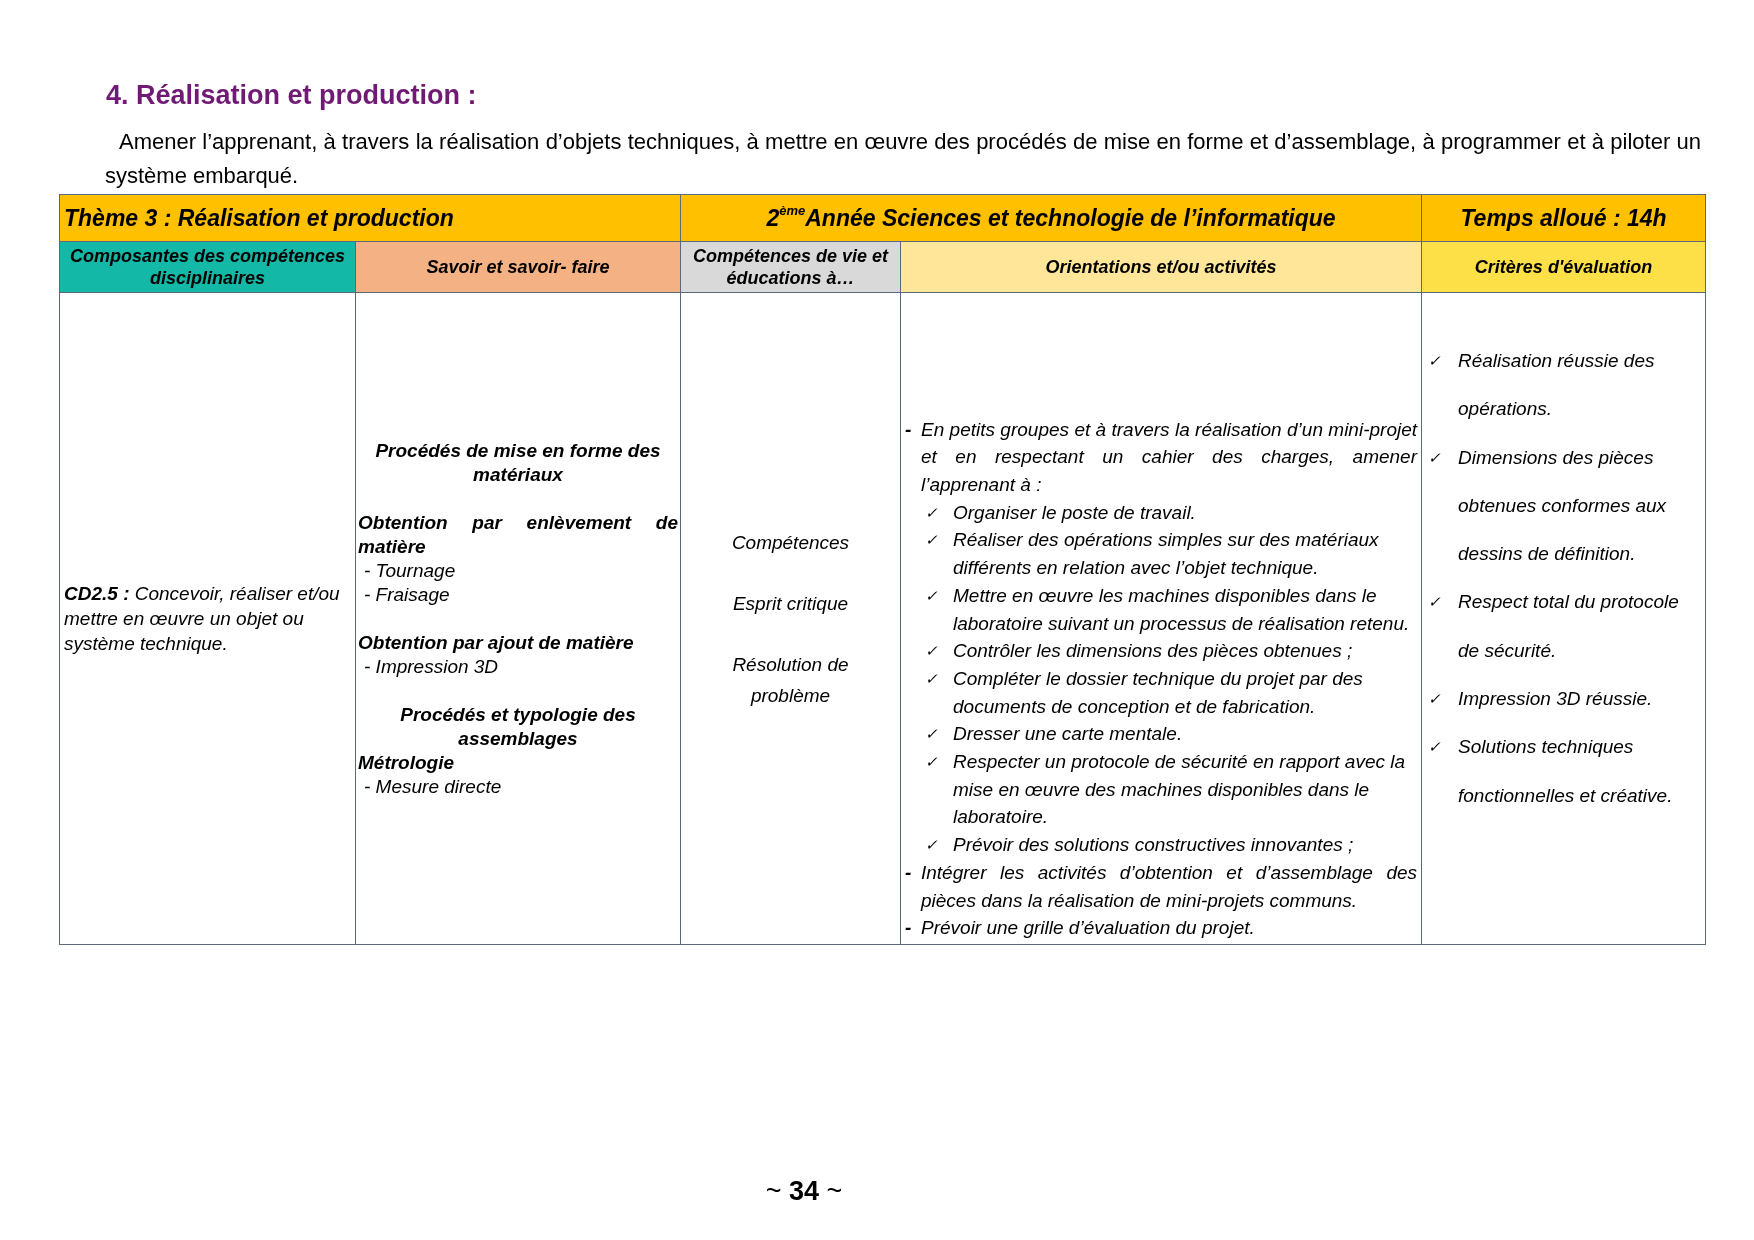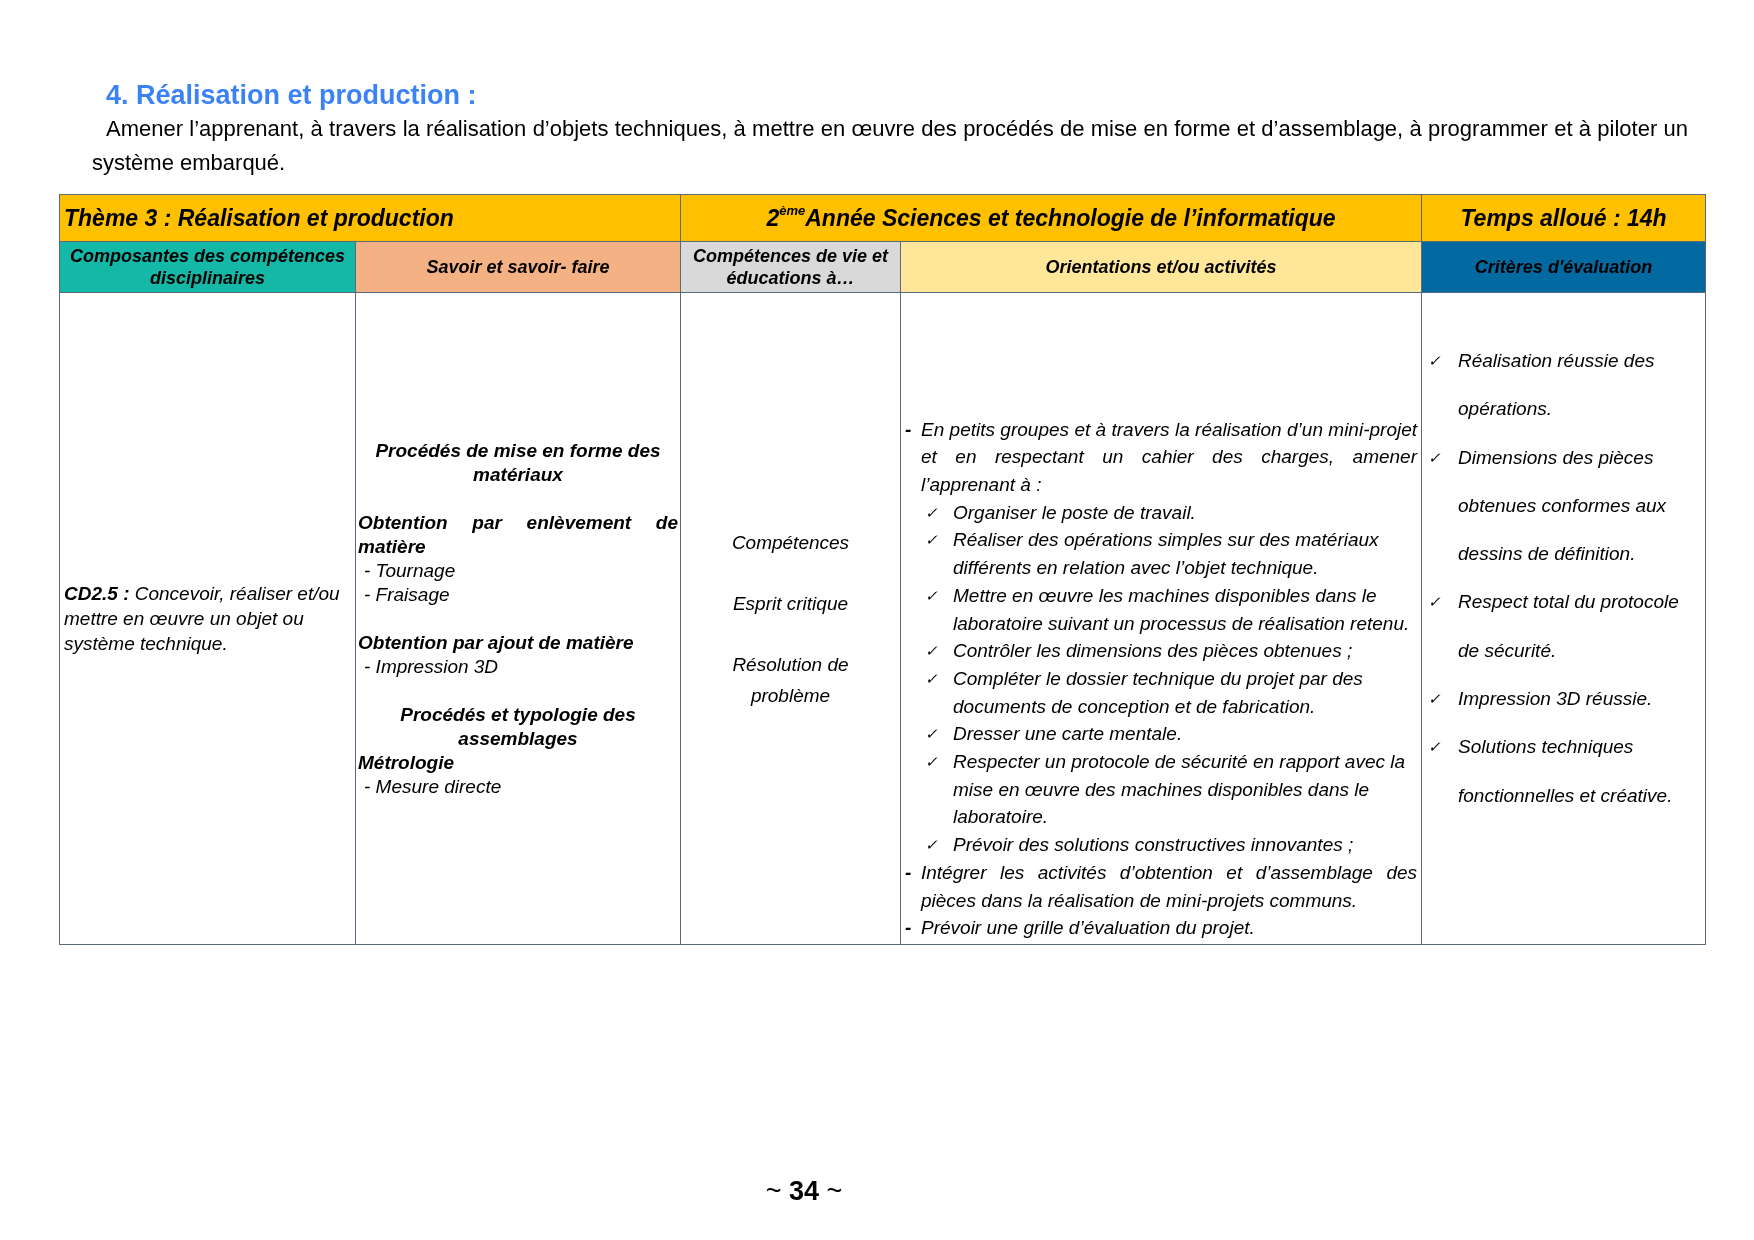--- a/index.html
+++ b/index.html
@@ -2,41 +2,41 @@
 <html><head>
 <meta charset="utf-8">
 <style>
   html, body { margin: 0; padding: 0; background: #ffffff; }
   body {
     width: 1754px; height: 1240px; position: relative; overflow: hidden;
     font-family: "Liberation Sans", sans-serif; color: #000;
   }
   .section-title {
     position: absolute; left: 106px; top: 80px;
-    font-size: 27px; font-weight: bold; color: #3b82f6; margin: 0;
+    font-size: 27px; font-weight: bold; color: #701a75; margin: 0;
   }
   .intro {
     position: absolute; left: 92px; top: 112px; width: 1596px;
-    font-size: 22px; line-height: 34px; text-align: justify; margin: 0;
+    font-size: 22px; line-height: 34px; text-align: justify; margin: 13px;
     text-indent: 14px;
   }
   table.prog {
     position: absolute; left: 59px; top: 194px; width: 1646px;
     border-collapse: collapse; table-layout: fixed;
   }
   table.prog td { border: 1.5px solid #5a6a7a; vertical-align: middle; padding: 0; font-style: italic; }
   .row-theme td { background: #ffc000; height: 46px; font-size: 23px; font-weight: bold; }
   .theme-left { padding-left: 4px !important; text-align: left; }
   .theme-center { text-align: center; margin-left: 36px; }
   .row-head td { height: 50px; font-size: 18px; font-weight: bold; text-align: center; line-height: 22px; }
   .h-blue { background: #14b8a6; }
   .h-orange { background: #f4b183; }
   .h-gray { background: #d9d9d9; }
   .h-yellow { background: #ffe699; }
-  .h-green { background: #0369a1; }
+  .h-green { background: #fde047; }
   sup { font-size: 13px; font-weight: bold; vertical-align: top; position: relative; top: -2px; }
   .row-body td { height: 607px; font-size: 19px; }
   .cd-cell { padding: 0 4px !important; line-height: 25px; vertical-align: middle; }
   .savoir-cell { padding: 0 2px 0 2px !important; line-height: 24px; }
   .s-center { text-align: center; font-weight: bold; }
   .s-left-bold { font-weight: bold; text-align: justify; text-align-last: left; }
   .s-item { padding-left: 6px; }
   .gap { height: 24px; }
   .vie-cell { text-align: center; line-height: 31px; }
   .vie-cell div { margin: 0 0 30px 0; }

